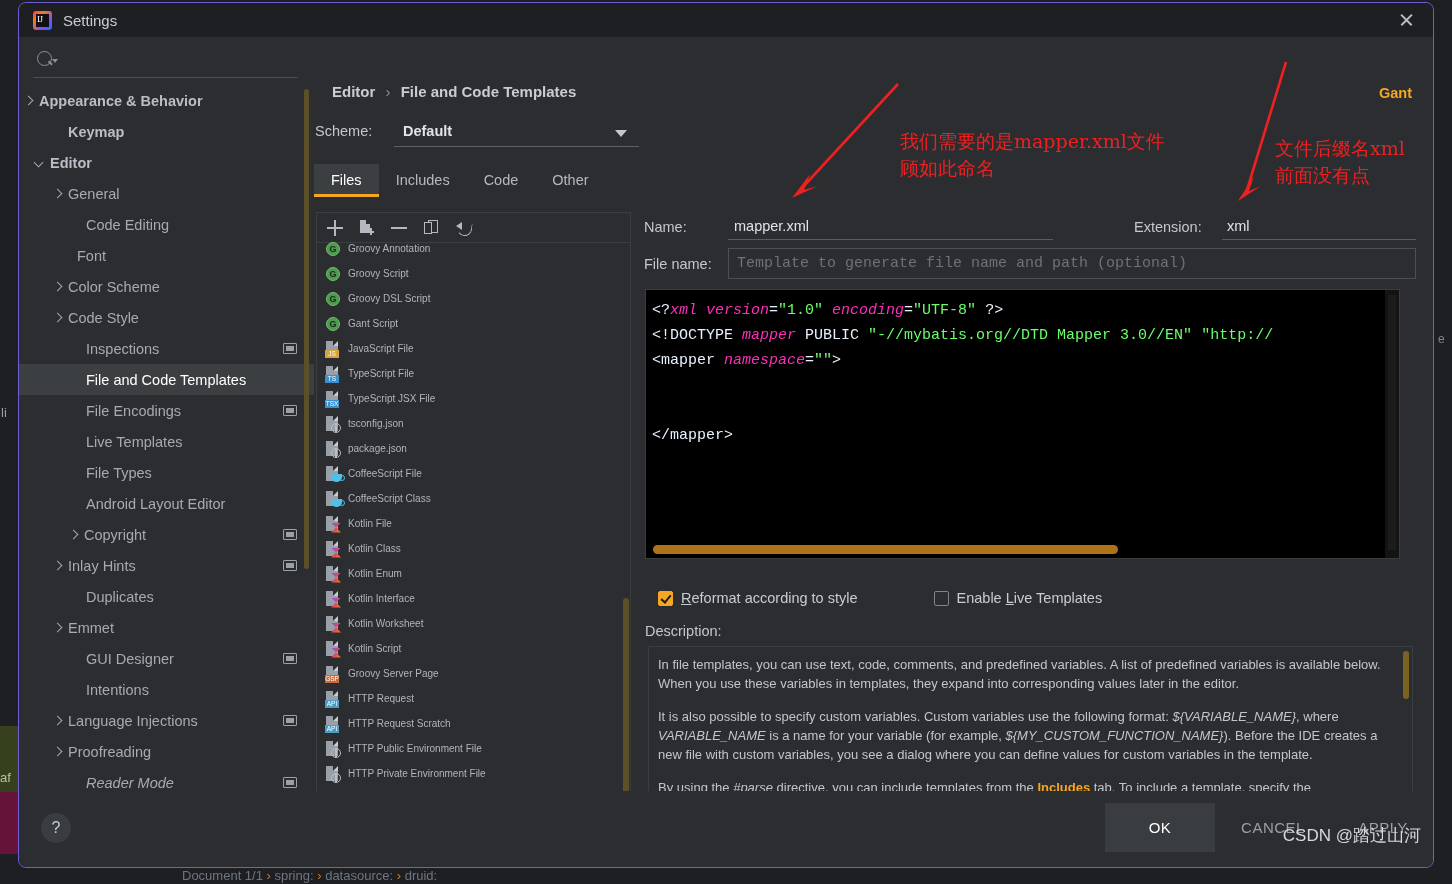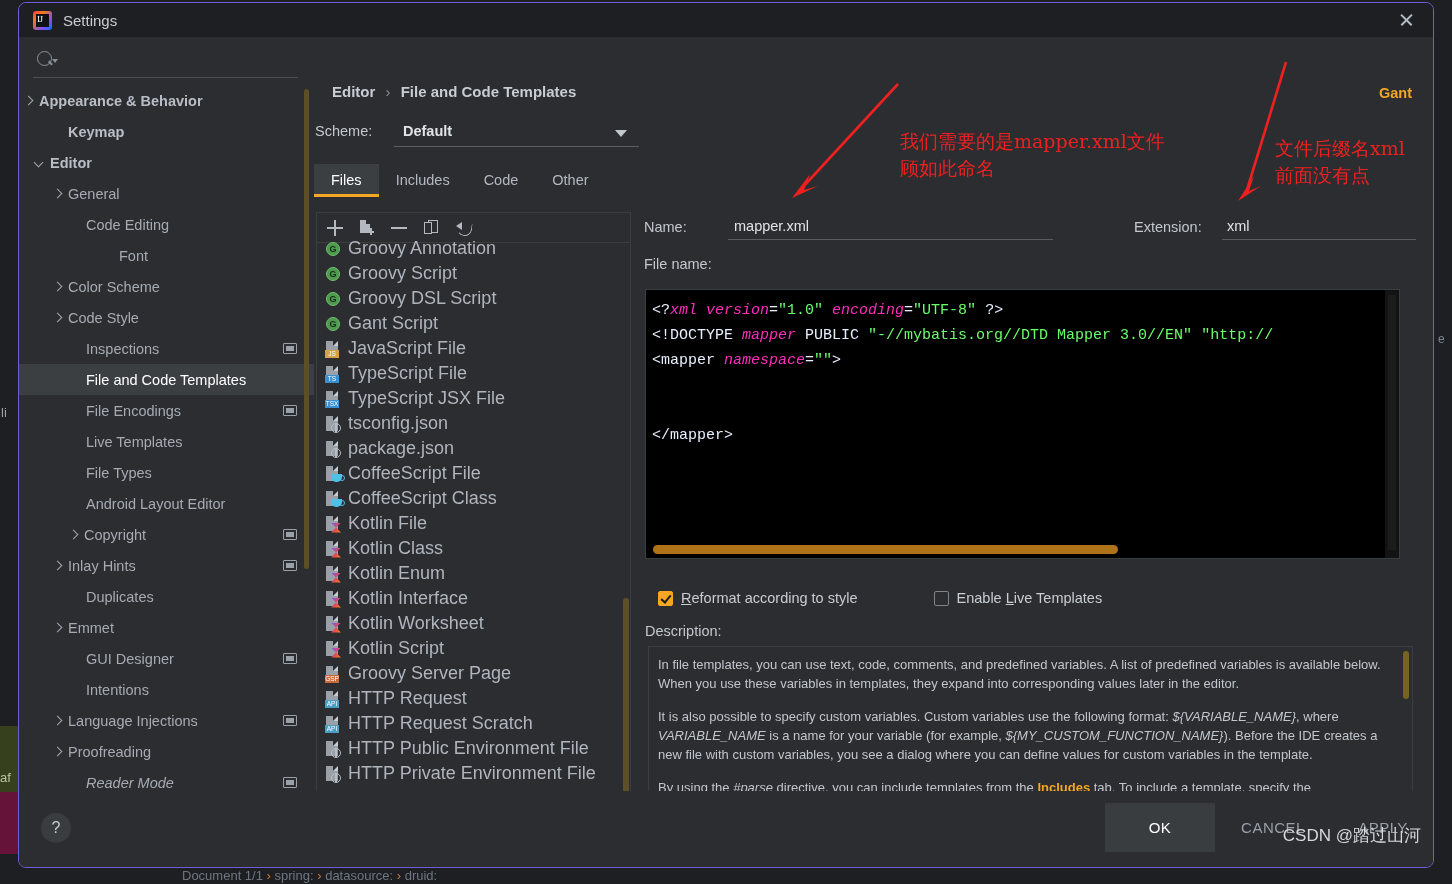--- a/index.html
+++ b/index.html
@@ -93,21 +93,21 @@
   .ic-file .pl:after{content:"";position:absolute;left:2.5px;top:0;width:2px;height:7px;background:#b4b9c1;}
   .ic-copy .b1{position:absolute;left:4px;top:0;width:10px;height:13px;border:1.7px solid #b4b9c1;box-sizing:border-box;}
   .ic-copy .b2{position:absolute;left:0;top:2px;width:8px;height:12px;background:#2b2d30;border:1.7px solid #b4b9c1;box-sizing:border-box;}
   .ic-undo{position:absolute;}
   .ic-undo .arc{position:absolute;left:1px;top:3px;width:13px;height:11px;border:1.8px solid #b4b9c1;border-top-color:transparent;border-left-color:transparent;border-radius:0 0 8px 8px;transform:rotate(8deg);}
   .ic-undo .tip{position:absolute;left:0px;top:2px;width:0;height:0;border-top:4px solid transparent;border-bottom:4px solid transparent;border-right:6px solid #b4b9c1;}
 
   .fl-scroll-area{position:absolute;left:0;top:30px;width:313px;height:593px;overflow:hidden;}
   .fl-row{height:25px;display:flex;align-items:center;padding-left:7px;cursor:default;}
   .fl-row.sel{background:#3c3f41;}
-  .fl-row .nm{font-size:18px;color:#b0b5bd;white-space:nowrap;text-align:right;}
+  .fl-row .nm{font-size:10px;color:#b0b5bd;white-space:nowrap;text-align:right;}
   .fl-row.sel .nm{color:#ffffff;}
   .fico{width:18px;height:18px;margin-right:6px;position:relative;flex:none;}
   .fico .page{position:absolute;left:2px;top:1px;width:12px;height:15px;background:#9aa0a8;}
   .fico .corner{position:absolute;left:9px;top:1px;width:5px;height:5px;background:#2b2d30;}
   .fico .corner2{position:absolute;left:9px;top:1px;width:0;height:0;border-left:5px solid transparent;border-bottom:5px solid #c7ccd3;}
   .fico .tagbox{position:absolute;left:1px;bottom:0px;min-width:14px;height:8px;line-height:8px;font-size:6.5px;text-align:center;color:#fff;font-family:"Liberation Sans",sans-serif;}
   .fico.circle .cir{position:absolute;left:2px;top:2px;width:14px;height:14px;border-radius:50%;background:#4e9a4e;border:1px solid #6fbf6f;box-sizing:border-box;}
   .fico.circle .gl{position:absolute;left:0;top:2px;width:18px;height:14px;line-height:14px;text-align:center;font-size:9px;color:#1a2a18;font-weight:bold;}
   .fico .kt{position:absolute;left:7px;bottom:0px;width:10px;height:10px;background:linear-gradient(135deg,#7f52ff 0%,#e44857 55%,#f88909 100%);clip-path:polygon(0 0,100% 0,50% 50%,100% 100%,0 100%,50% 50%);}
   .fico .jsonc{position:absolute;left:7px;bottom:0px;width:10px;height:10px;border:1.5px solid #b9bec6;border-radius:50%;box-sizing:border-box;}
@@ -228,21 +228,21 @@
             <span class="lbl">Editor</span>
           </div>
           <div class="tree-item" style="padding-left: 32px;">
             <span class="chev r"></span>
             <span class="lbl">General</span>
           </div>
           <div class="tree-item" style="padding-left: 50px;">
             <span class="chev"></span>
             <span class="lbl">Code Editing</span>
           </div>
-          <div class="tree-item" style="padding-left: 76px; margin-left: 7px;">
+          <div class="tree-item" style="padding-left: 41px;">
             <span class="chev"></span>
             <span class="lbl">Font</span>
           </div>
           <div class="tree-item" style="padding-left: 32px;">
             <span class="chev r"></span>
             <span class="lbl">Color Scheme</span>
           </div>
           <div class="tree-item" style="padding-left: 32px;">
             <span class="chev r"></span>
             <span class="lbl">Code Style</span>
@@ -581,20 +581,23 @@
             <div class="v">mapper.xml</div>
           </div>
           <div class="lbl-static fld-ext-lbl">Extension:</div>
           <div class="fld-ext">
             <div class="v">xml</div>
           </div>
         </div>
 
         <div class="filename-row">
           <div class="lbl-static fn-lbl">File name:</div>
+          <div class="fn-input">
+            <div class="ph">Template to generate file name and path (optional)</div>
+          </div>
         </div>
 
         <div class="codebox">
           <pre><span class="c-tag">&lt;?</span><span class="c-attr">xml </span><span class="c-attr">version</span><span class="c-tag">=</span><span class="c-val">"1.0"</span><span class="c-attr"> encoding</span><span class="c-tag">=</span><span class="c-val">"UTF-8" </span><span class="c-tag">?&gt;</span>
 <span class="c-kw">&lt;!DOCTYPE </span><span class="c-attr">mapper</span><span class="c-kw"> PUBLIC </span><span class="c-val">"-//mybatis.org//DTD Mapper 3.0//EN"</span><span class="c-kw"> </span><span class="c-val">"http://</span>
 <span class="c-kw">&lt;mapper </span><span class="c-attr">namespace</span><span class="c-kw">=</span><span class="c-val">""</span><span class="c-kw">&gt;</span>
 
 
 <span class="c-kw">&lt;/mapper&gt;</span></pre>
           <div class="codebox-right-gut"></div>

